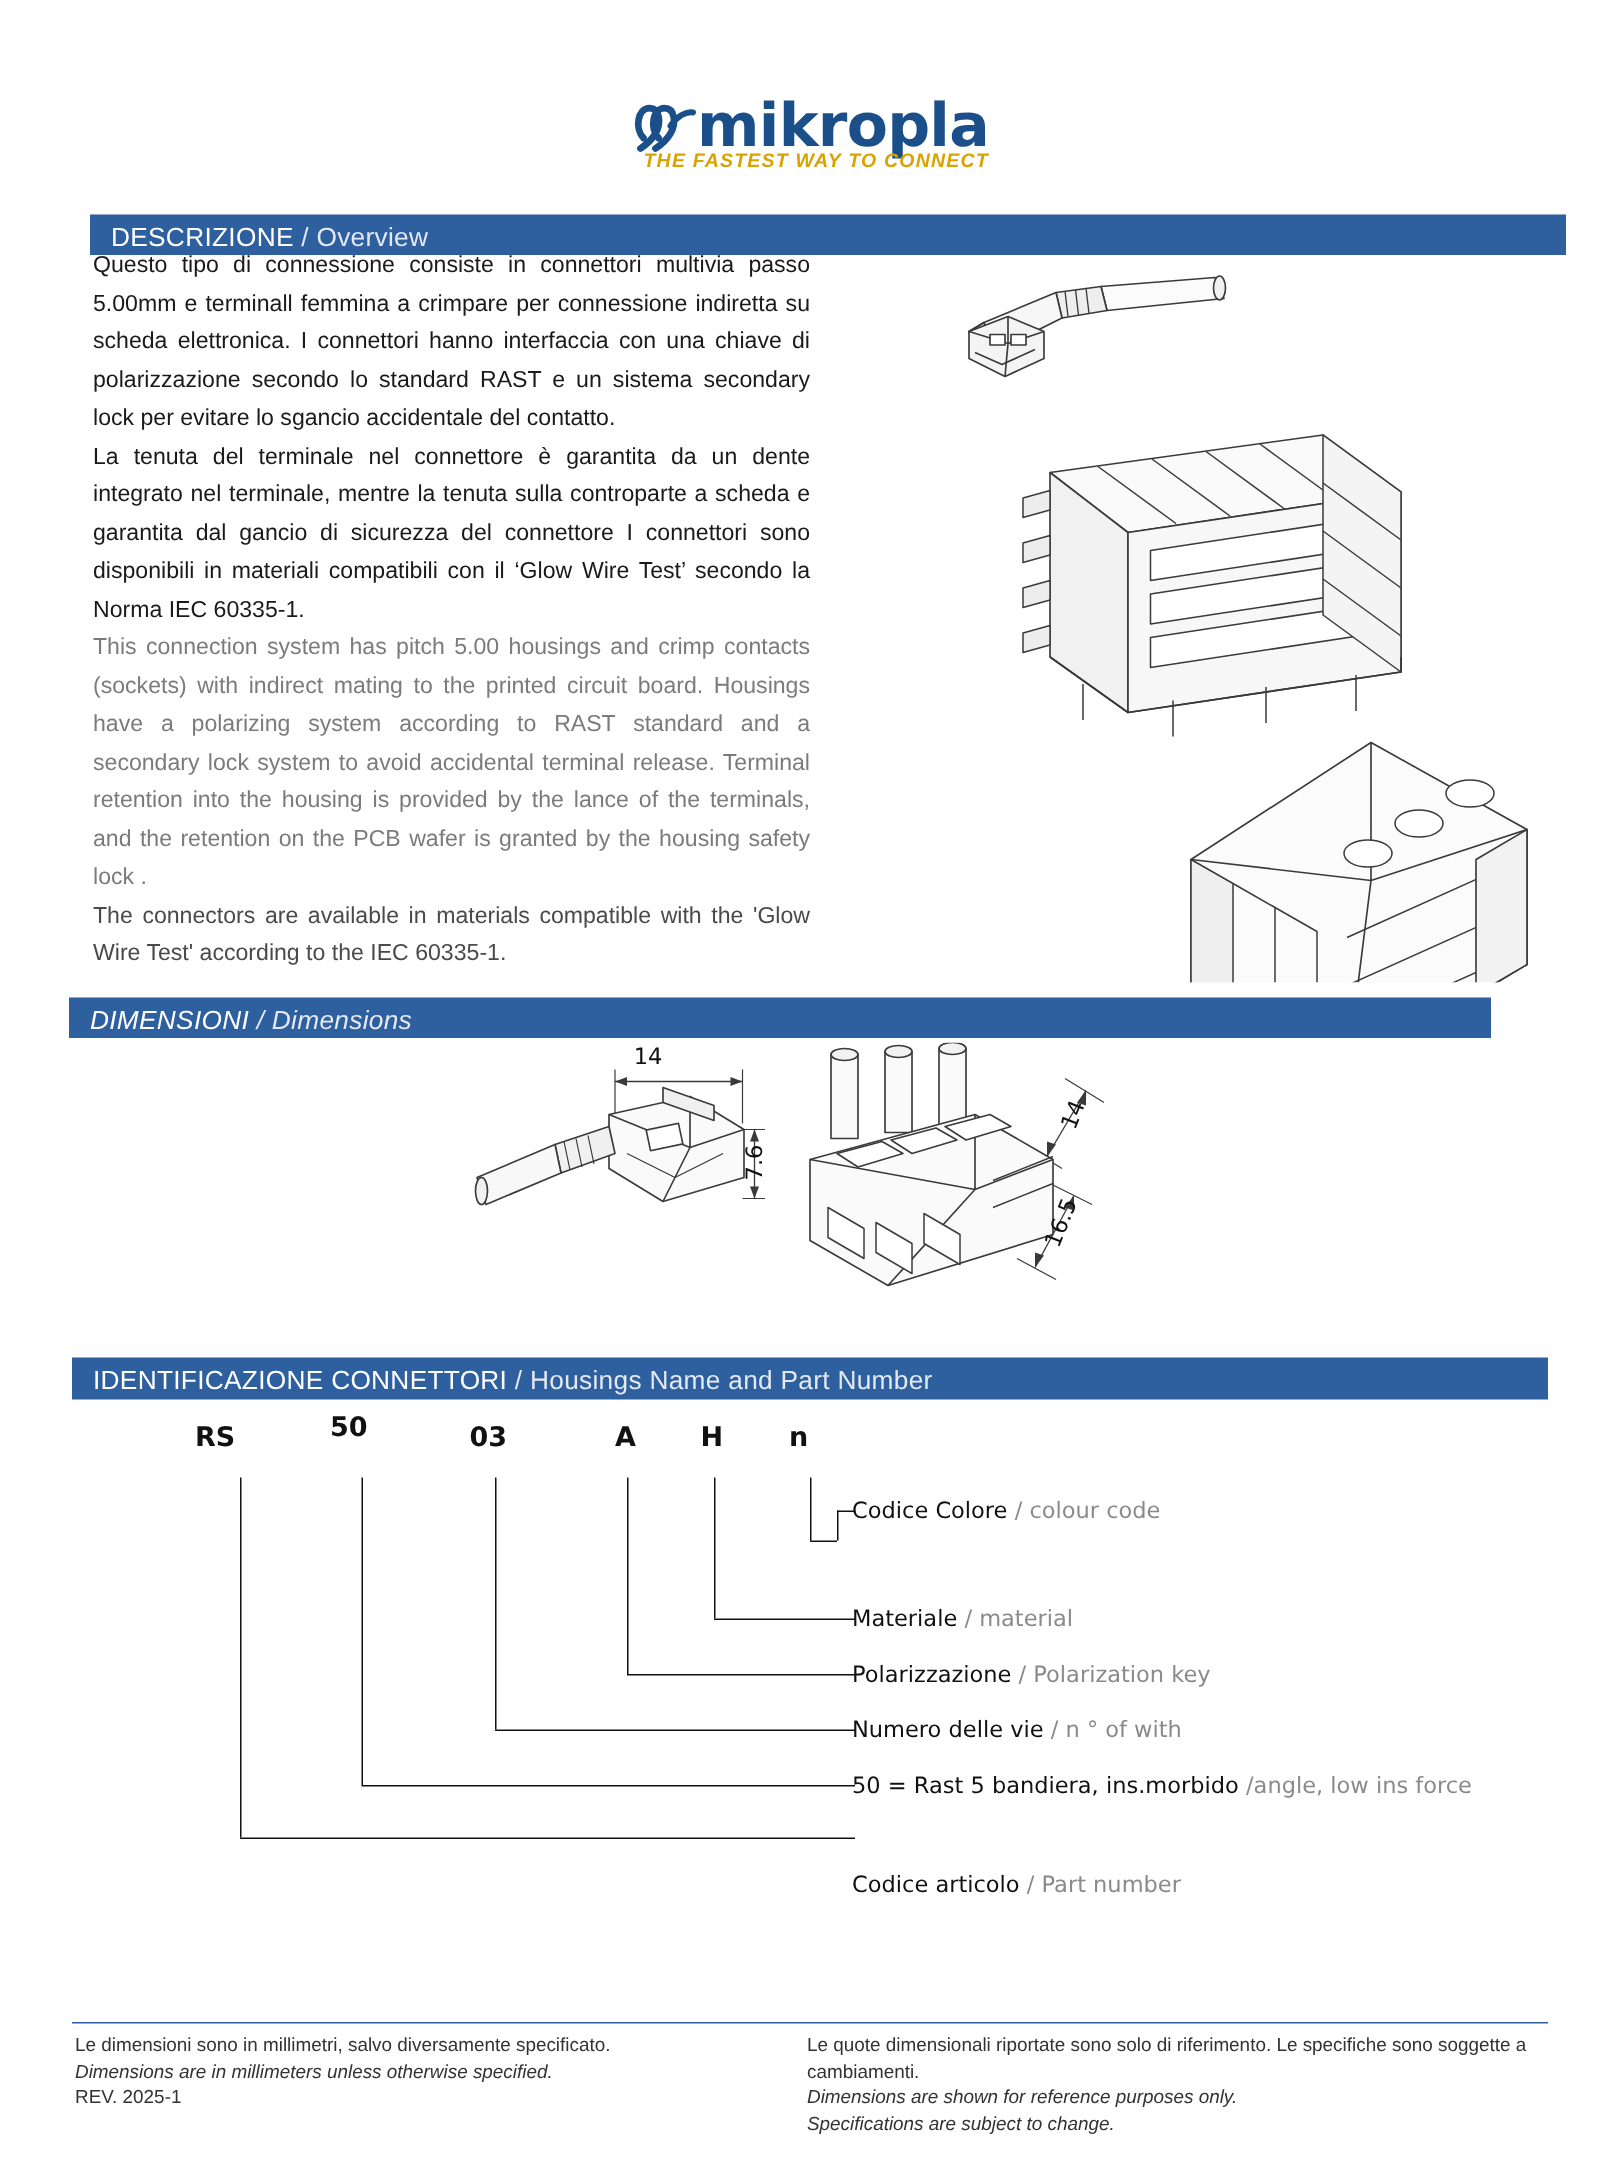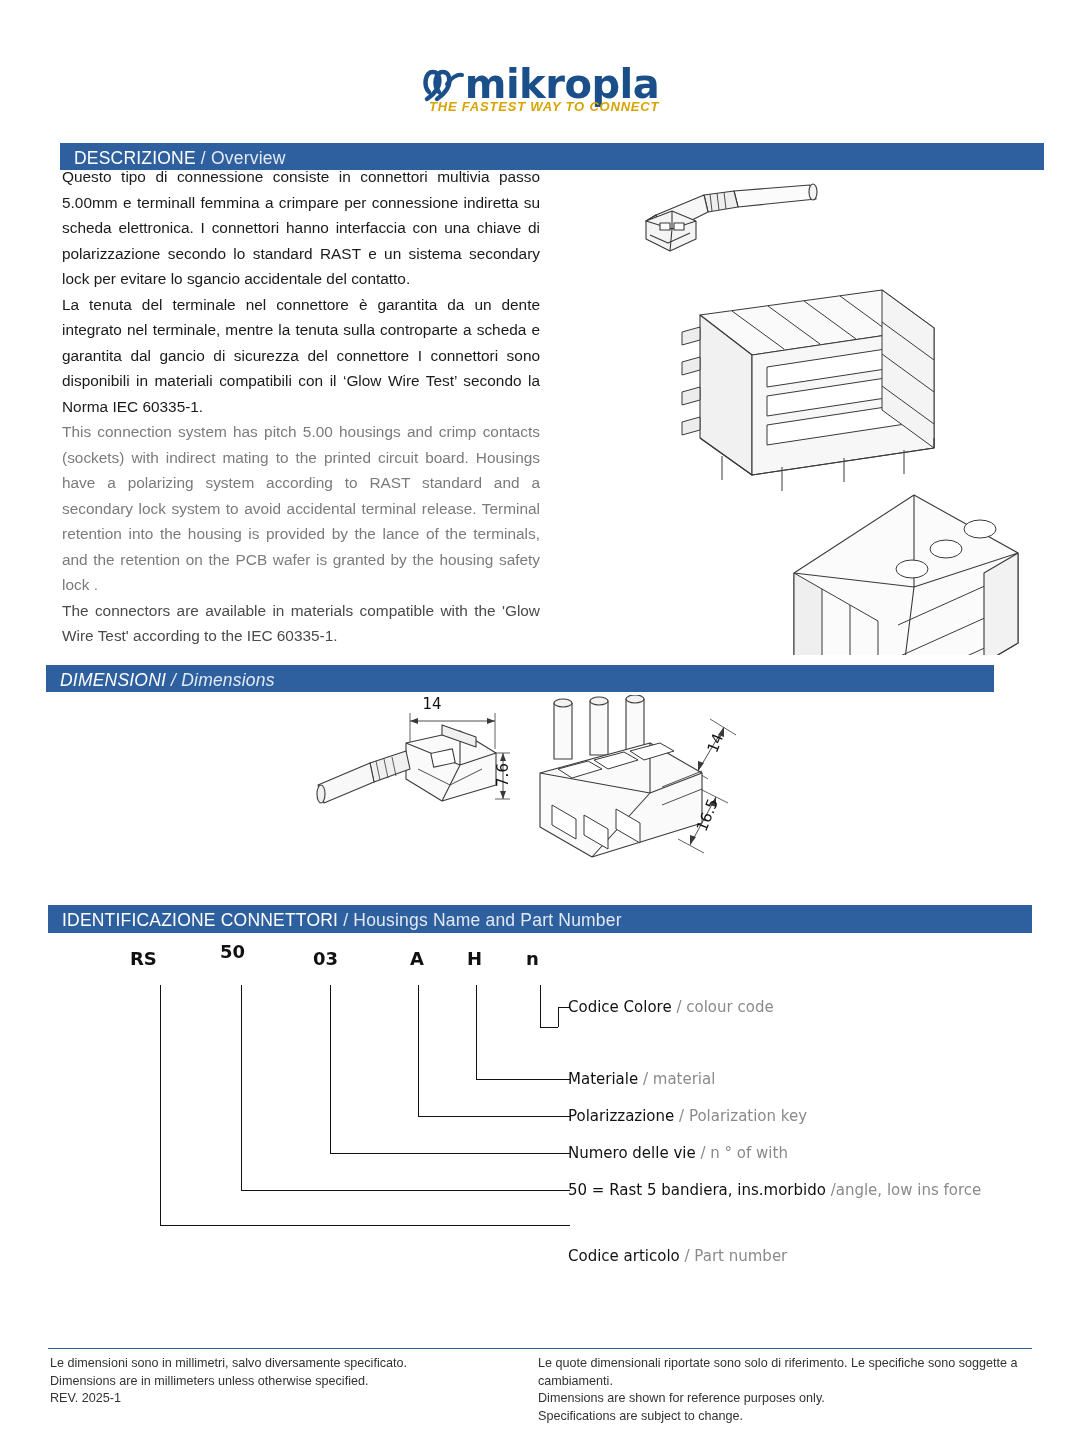--- a/index.html
+++ b/index.html
@@ -110,21 +110,21 @@
     width: 984px;
     height: 1px;
     background: #2e5f9e;
   }
   .footer-col {
     position: absolute;
     font-size: 12.6px;
     line-height: 17.5px;
     color: #333333;
   }
-  .footer-col .em { }
+  .footer-col .em { font-style: italic; }
   .footer-left { left: 50px; top: 1355px; width: 470px; }
   .footer-right { left: 538px; top: 1355px; width: 495px; }
 
   
   .pn-code {
     position: absolute;
     font-family: "DejaVu Sans", sans-serif;
     font-weight: 700;
     font-size: 18px;
     color: #111;

